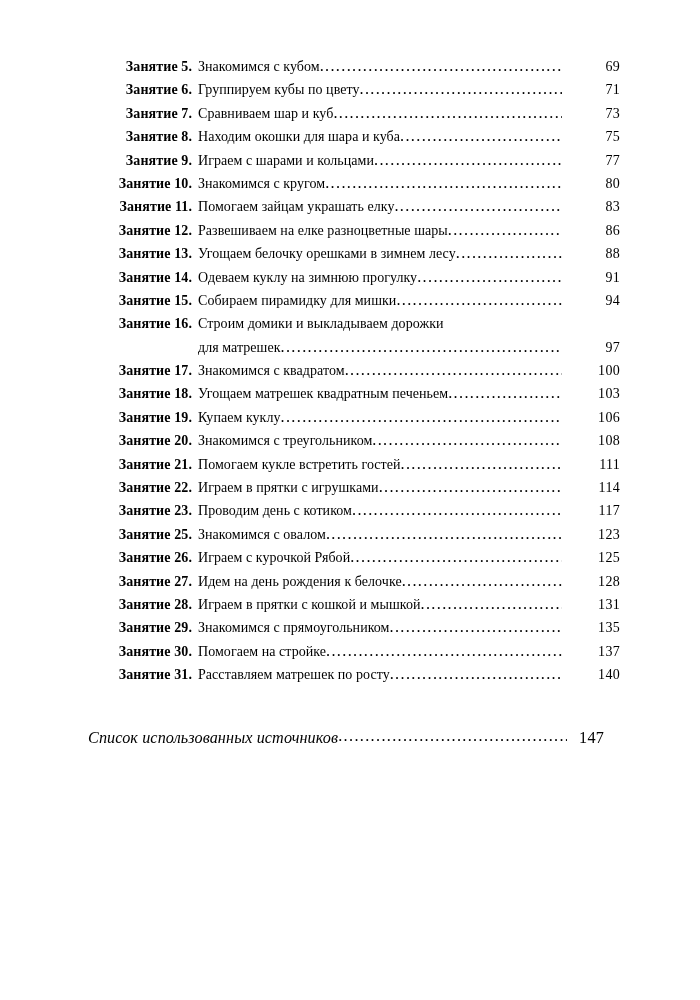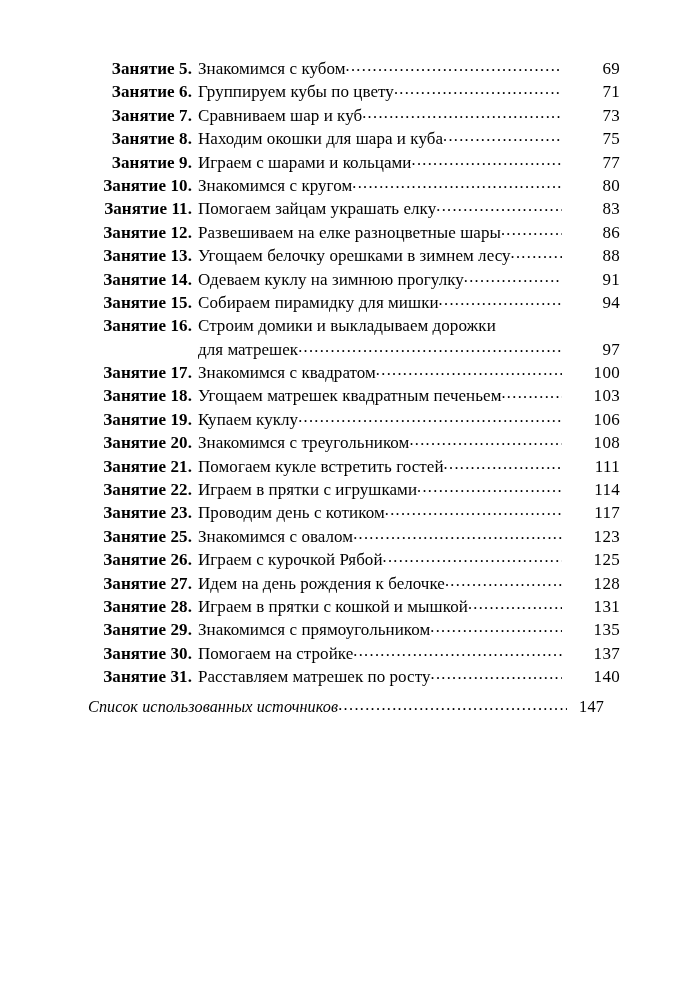--- a/index.html
+++ b/index.html
@@ -30,21 +30,21 @@
     left: 0;
     top: 57px;
     width: 700px;
   }
 
   
   .entry {
     display: flex;
     align-items: baseline;
     height: 23.4px;
-    font-size: 17px;
+    font-size: 14px;
     white-space: nowrap;
   }
 
   
   .entry-label {
     flex: 0 0 auto;
     width: 108px;          
     margin-left: 84px;
     text-align: right;
     font-weight: bold;
@@ -95,21 +95,21 @@
   
   .entry.continuation .entry-label { visibility: hidden; }
 
   
   .sources {
     display: flex;
     align-items: baseline;
     height: 23.4px;
     font-size: 16.2px;
     white-space: nowrap;
-    margin-top: 7px;
+    margin-top: 38px;
   }
   .sources-title {
     flex: 0 0 auto;
     margin-left: 88px;
     font-style: italic;
     letter-spacing: 0.1px;
   }
   .sources .leader::before {
     letter-spacing: 1.35px;
   }

